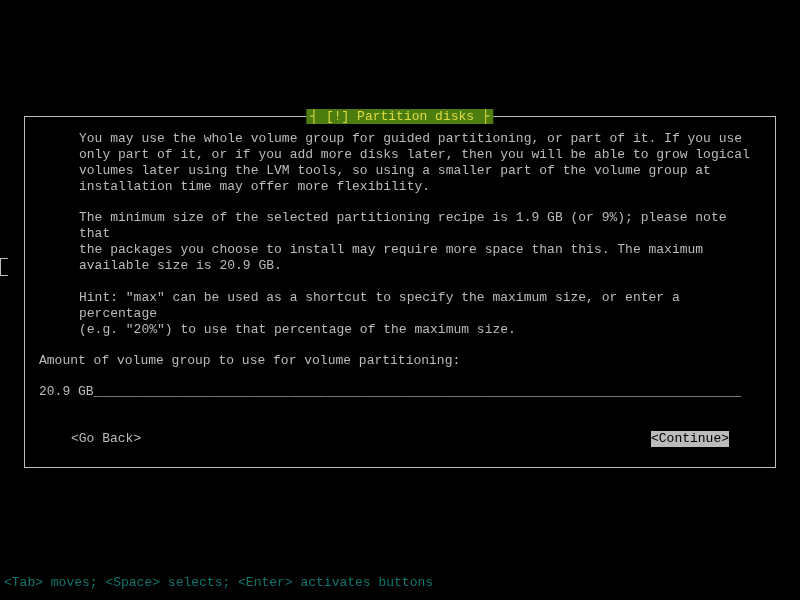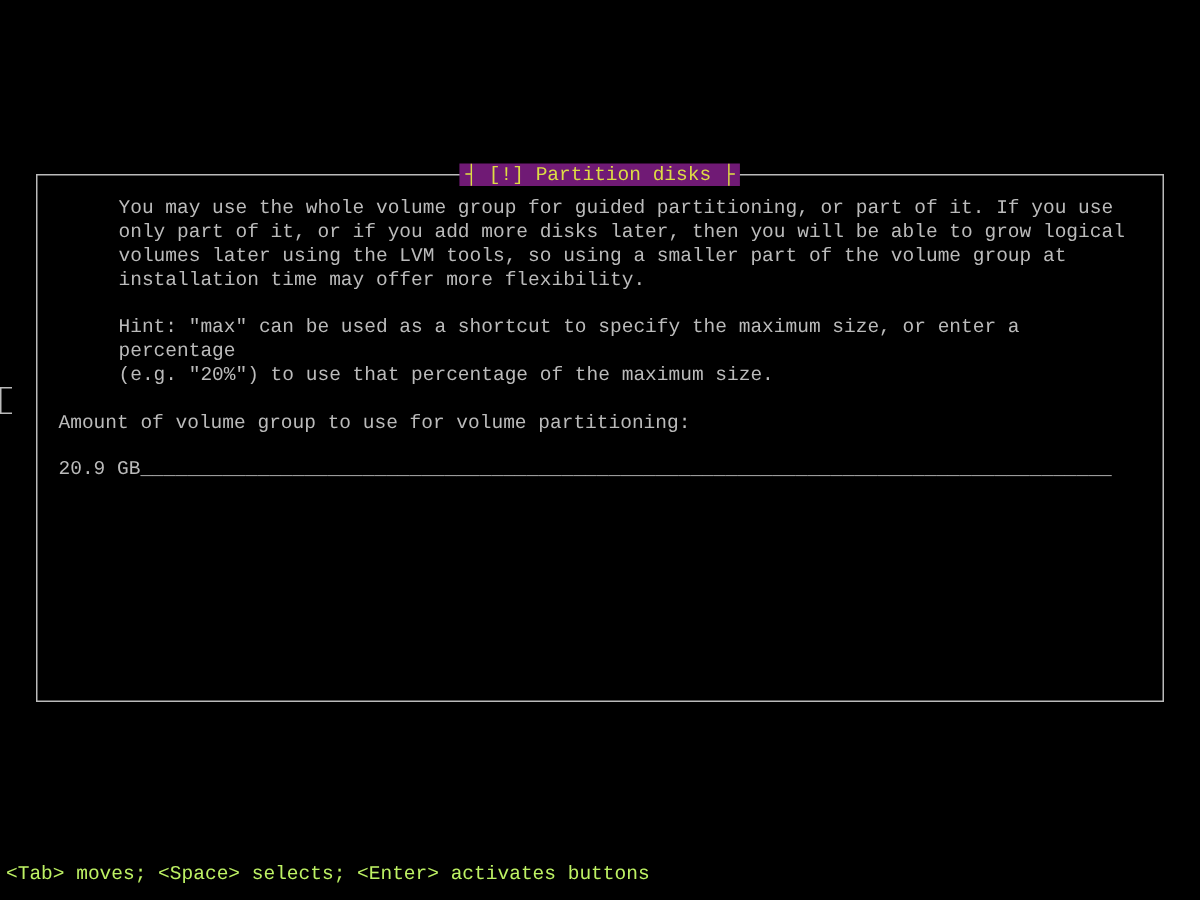--- a/index.html
+++ b/index.html
@@ -23,21 +23,21 @@
       top: 116px;
       width: 752px;
       height: 352px;
       border: 1px solid #bbb;
     }
     .dialog-title {
       position: absolute;
       top: -8px;
       left: 50%;
       transform: translateX(-50%);
-      background: #701a75;
+      background: #4d7c0f;
       padding: 0 4px;
       color: #dddd44;
       white-space: nowrap;
       font-family: Liberation Mono, monospace;
     }
     .dialog-bracket-left {
       position: absolute;
       left: 0px;
       top: 258px;
       width: 8px;
@@ -73,37 +73,44 @@
       color: #bbb;
     }
     .continue {
       background: #bbb;
       color: #000;
     }
     .help-line {
       position: absolute;
       left: 4px;
       bottom: 10px;
-      color: #bef264;
+      color: #0f766e;
     }
   </style>
 </head>
 <body>
 
 <div class="dialog-bracket-left"></div>
 
 <div class="dialog-box">
   <span class="dialog-title">
     <span>┤ </span><span>[!] Partition disks</span><span> ├</span>
   </span>
   <div class="dialog-content">
     <div class="para">You may use the whole volume group for guided partitioning, or part of it. If you use
 only part of it, or if you add more disks later, then you will be able to grow logical
 volumes later using the LVM tools, so using a smaller part of the volume group at
 installation time may offer more flexibility.</div>
+    <div class="para">The minimum size of the selected partitioning recipe is 1.9 GB (or 9%); please note that
+the packages you choose to install may require more space than this. The maximum
+available size is 20.9 GB.</div>
     <div class="para">Hint: "max" can be used as a shortcut to specify the maximum size, or enter a percentage
 (e.g. "20%") to use that percentage of the maximum size.</div>
     <div class="prompt-label">Amount of volume group to use for volume partitioning:</div>
     <div class="input-line">20.9 GB___________________________________________________________________________________</div>
+    <div class="button-row">
+      <span class="go-back">&lt;Go Back&gt;</span>
+      <span class="continue">&lt;Continue&gt;</span>
+    </div>
   </div>
 </div>
 
 <div class="help-line">&lt;Tab&gt; moves; &lt;Space&gt; selects; &lt;Enter&gt; activates buttons</div>
 
 </body></html>

